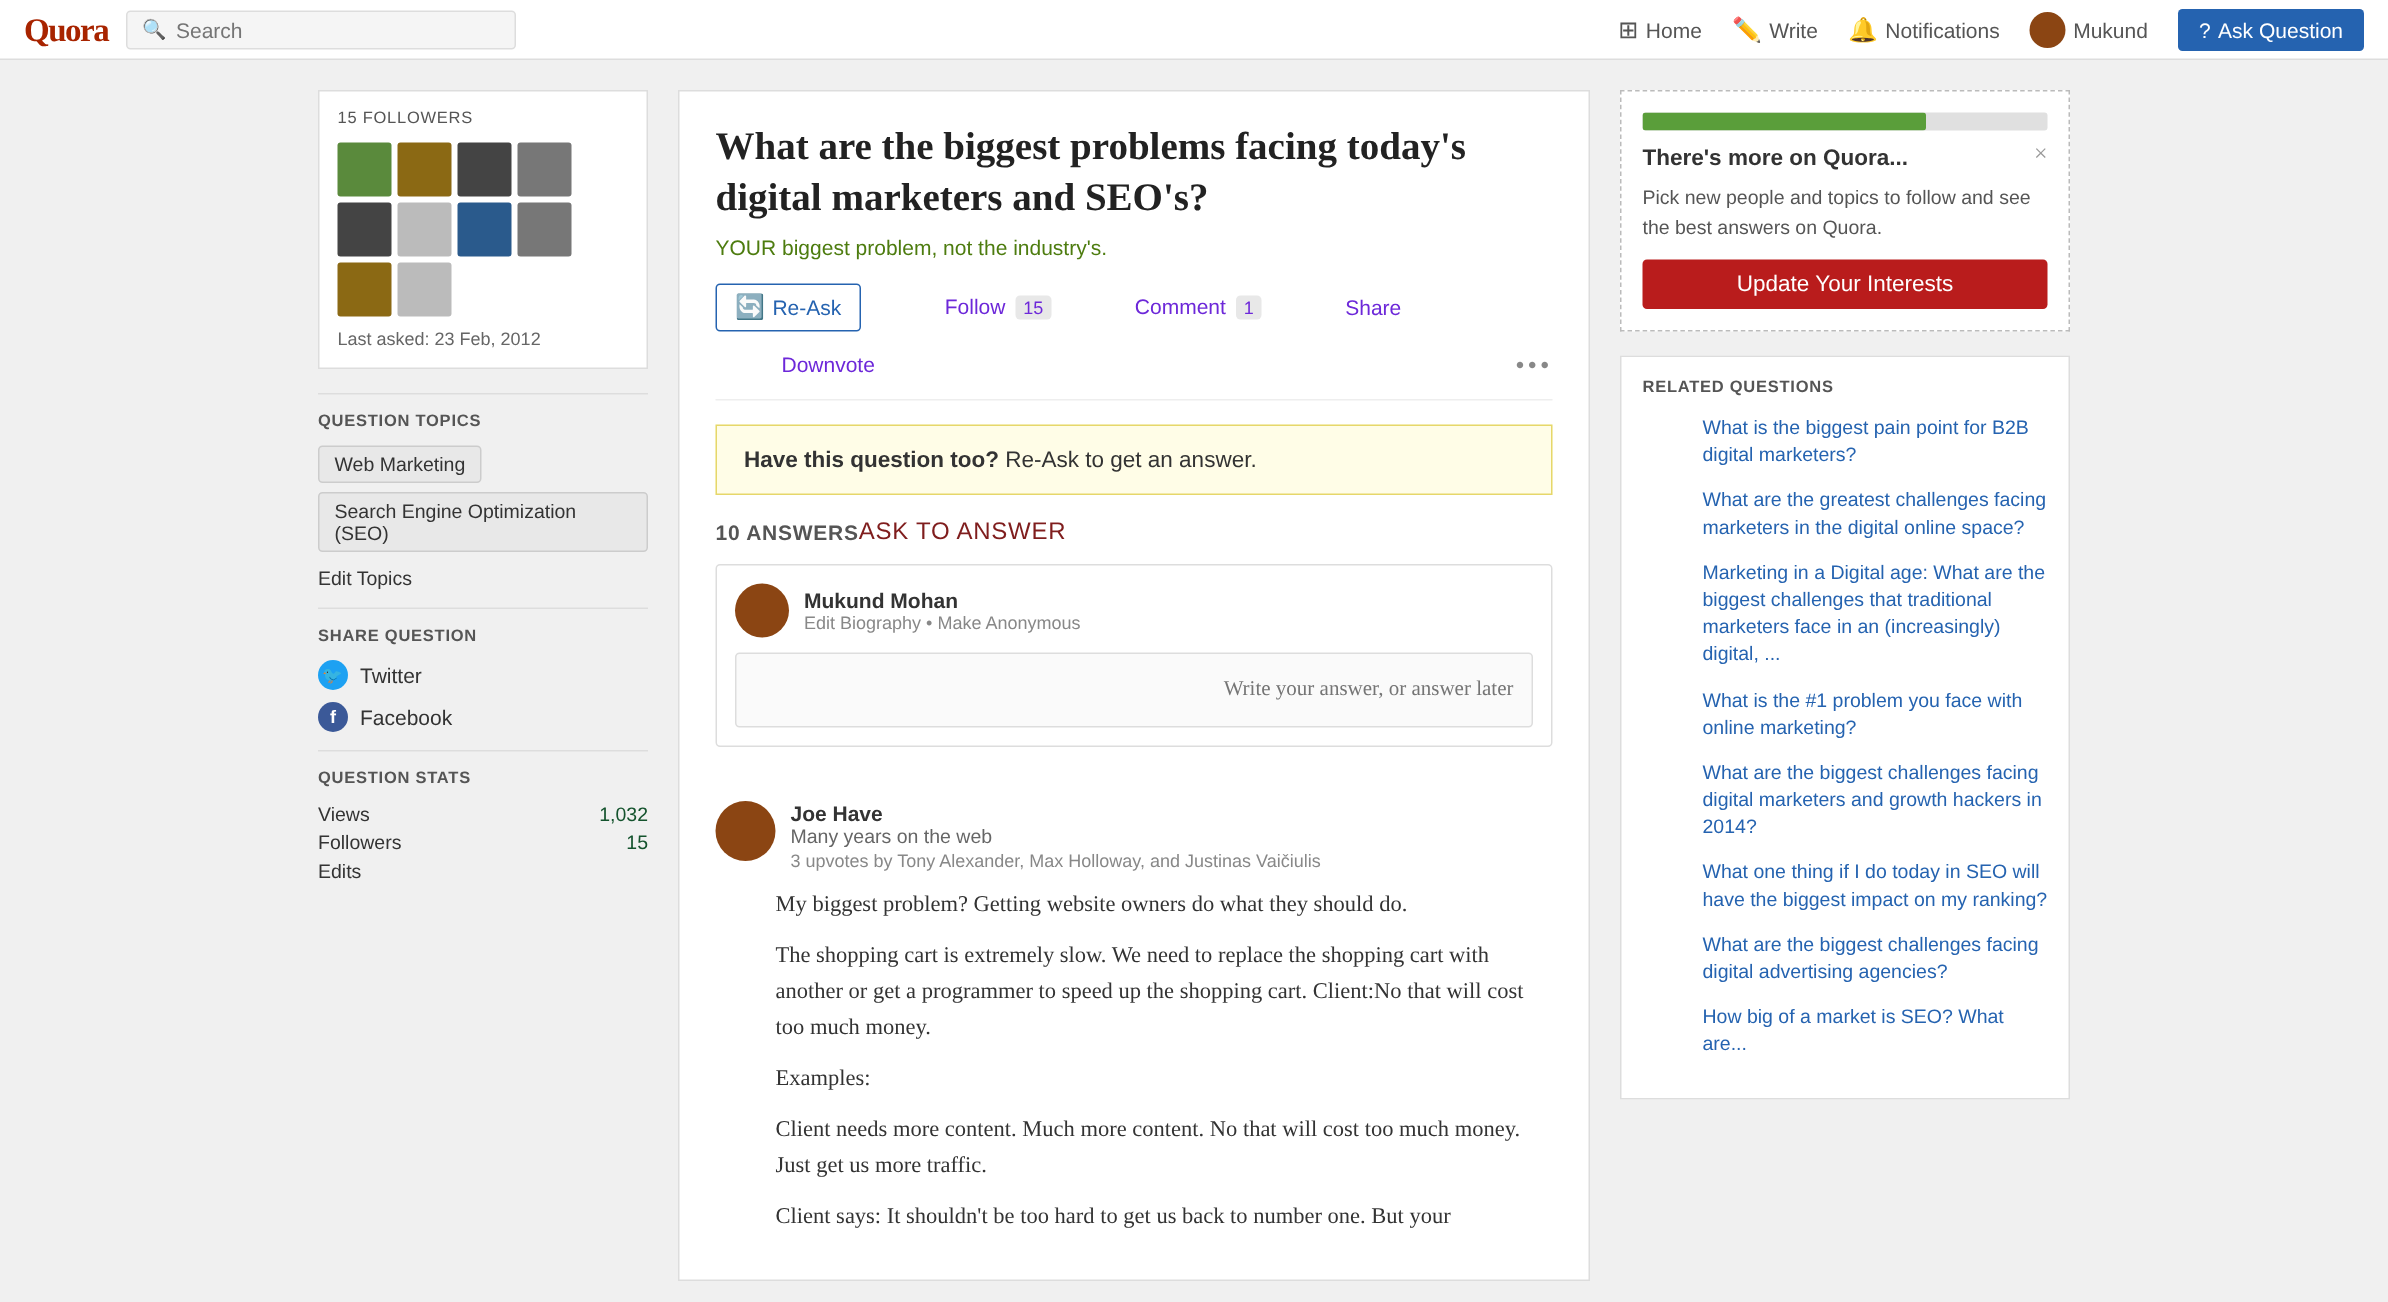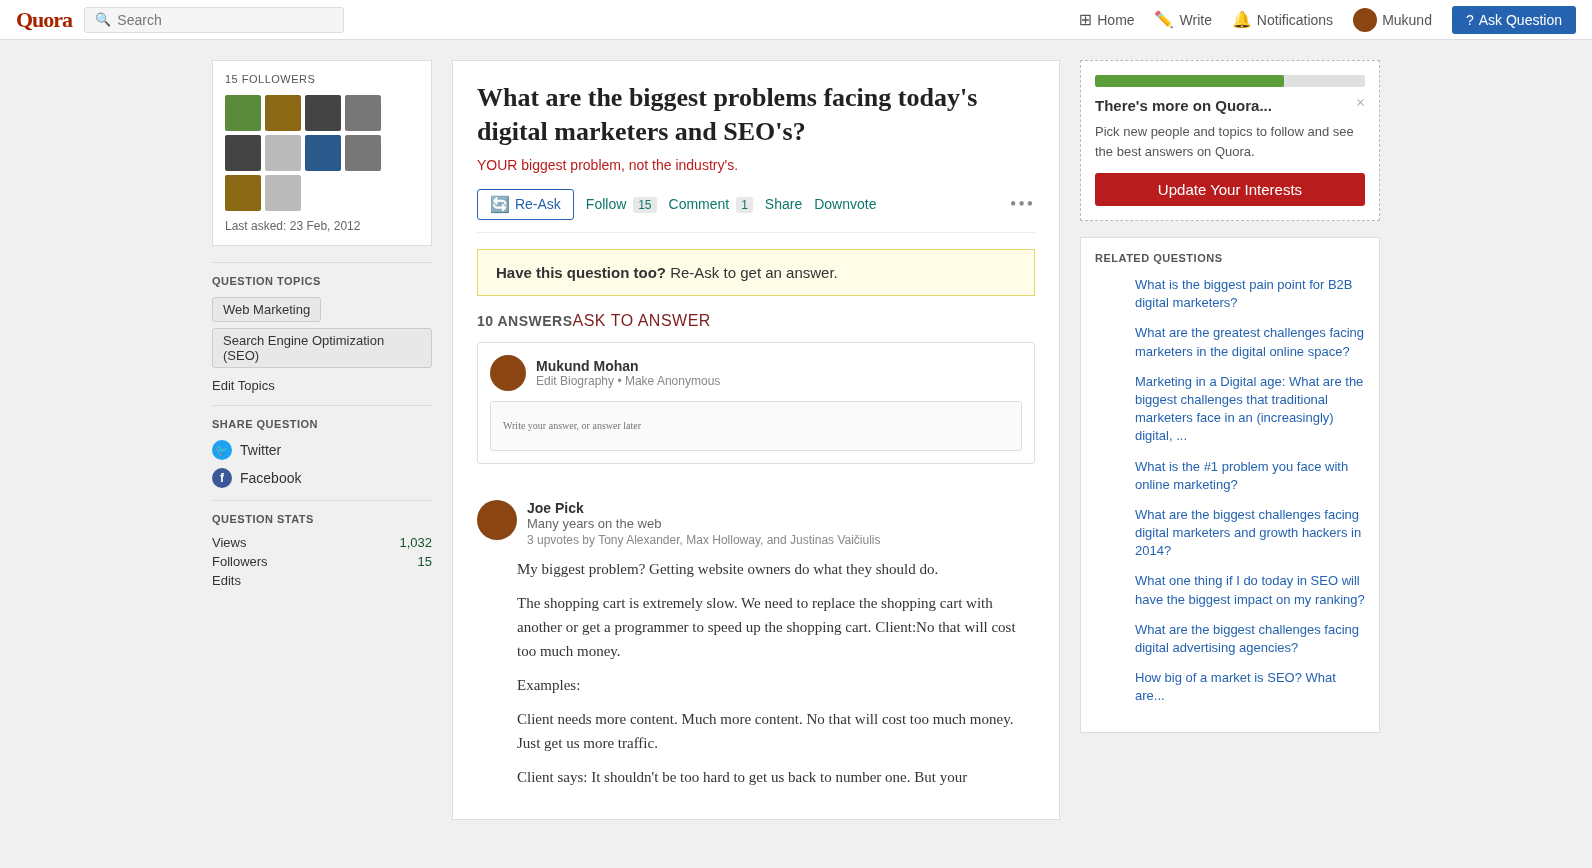--- a/index.html
+++ b/index.html
@@ -202,21 +202,21 @@
     .question-title {
       font-size: 26px;
       font-weight: bold;
       color: #222;
       line-height: 1.3;
       margin-bottom: 8px;
       font-family: Georgia, serif;
     }
     .question-subtitle {
       font-size: 14px;
-      color: #b91c1c;
+      color: #4d7c0f;
       font-family: Arial, sans-serif;
       margin-bottom: 16px;
     }
     .action-bar {
       display: flex;
       align-items: center;
       gap: 12px;
       margin-bottom: 16px;
       padding-bottom: 12px;
       border-bottom: 1px solid #eee;
@@ -232,23 +232,24 @@
       font-size: 14px;
       font-family: Arial, sans-serif;
       color: #2563b0;
       background: #fff;
       cursor: pointer;
     }
     .btn-reask .reask-icon { color: #2563b0; font-size: 16px; }
     .action-link {
       font-size: 14px;
       font-family: Arial, sans-serif;
-      color: #0f766e;
+      color: #6d28d9;
       cursor: pointer;
       text-decoration: none;
+      margin-left: 44px;
     }
     .action-badge {
       display: inline-flex;
       align-items: center;
       justify-content: center;
       background: #e8e8e8;
       border-radius: 3px;
       padding: 1px 5px;
       font-size: 12px;
       font-family: Arial, sans-serif;
@@ -327,26 +328,27 @@
     .composer-bio-links a {
       color: #888;
       text-decoration: none;
       cursor: pointer;
     }
     .answer-input {
       width: 100%;
       border: 1px solid #ddd;
       border-radius: 3px;
       padding: 10px 12px;
-      font-size: 10px;
+      font-size: 14px;
       font-family: Georgia, serif;
       color: #aaa;
       min-height: 50px;
       outline: none;
       background: #fafafa;
+      text-align: right;
     }
 
     
     .answer-item {
       padding-top: 16px;
     }
     .answer-meta {
       display: flex;
       align-items: flex-start;
       gap: 10px;
@@ -606,21 +608,21 @@
           </div>
         </div>
       </div>
       <input class="answer-input" type="text" placeholder="Write your answer, or answer later" style="">
     </div>
 
     <div class="answer-item">
       <div class="answer-meta">
         <div class="answer-avatar"></div>
         <div>
-          <div class="answer-author-name">Joe Pick</div>
+          <div class="answer-author-name">Joe Have</div>
           <div class="answer-author-bio">Many years on the web</div>
           <div class="upvotes-text">3 upvotes by Tony Alexander, Max Holloway, and Justinas Vaičiulis</div>
         </div>
       </div>
       <div class="answer-body">
         <p>My biggest problem? Getting website owners do what they should do.</p>
         <p>The shopping cart is extremely slow. We need to replace the shopping cart with another or get a programmer to speed up the shopping cart. Client:No that will cost too much money.</p>
         <p>Examples:</p>
         <p>Client needs more content. Much more content. No that will cost too much money. Just get us more traffic.</p>
         <p>Client says: It shouldn't be too hard to get us back to number one. But your</p>

